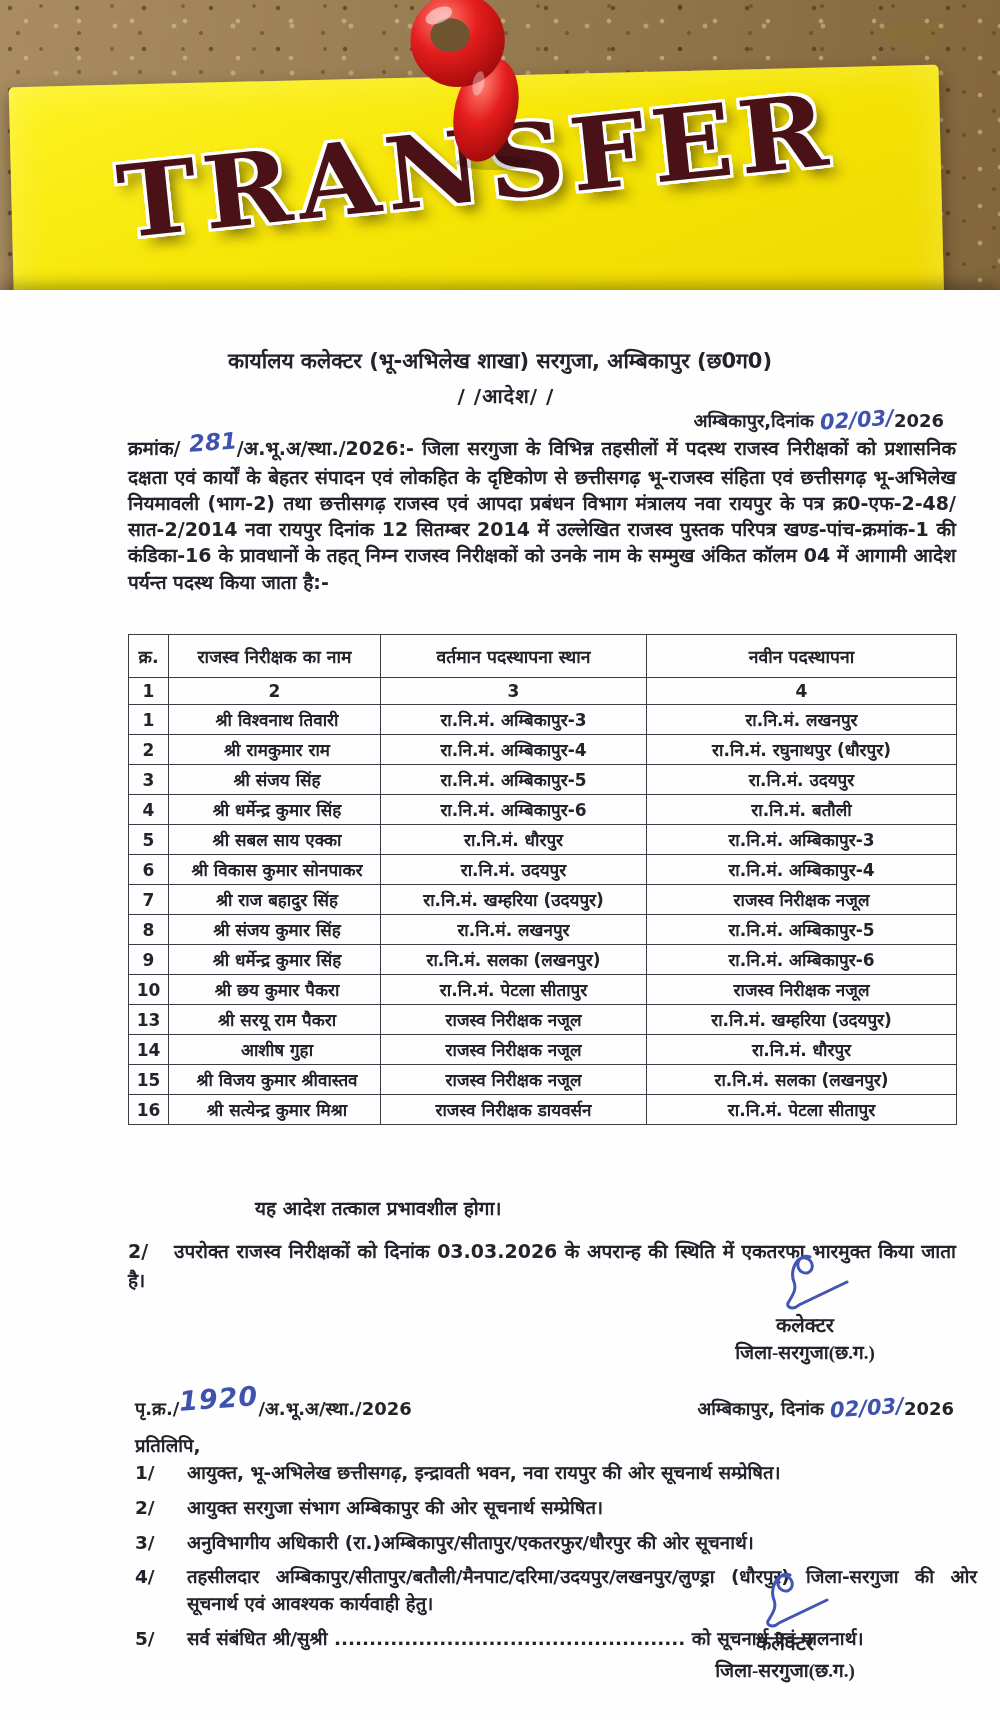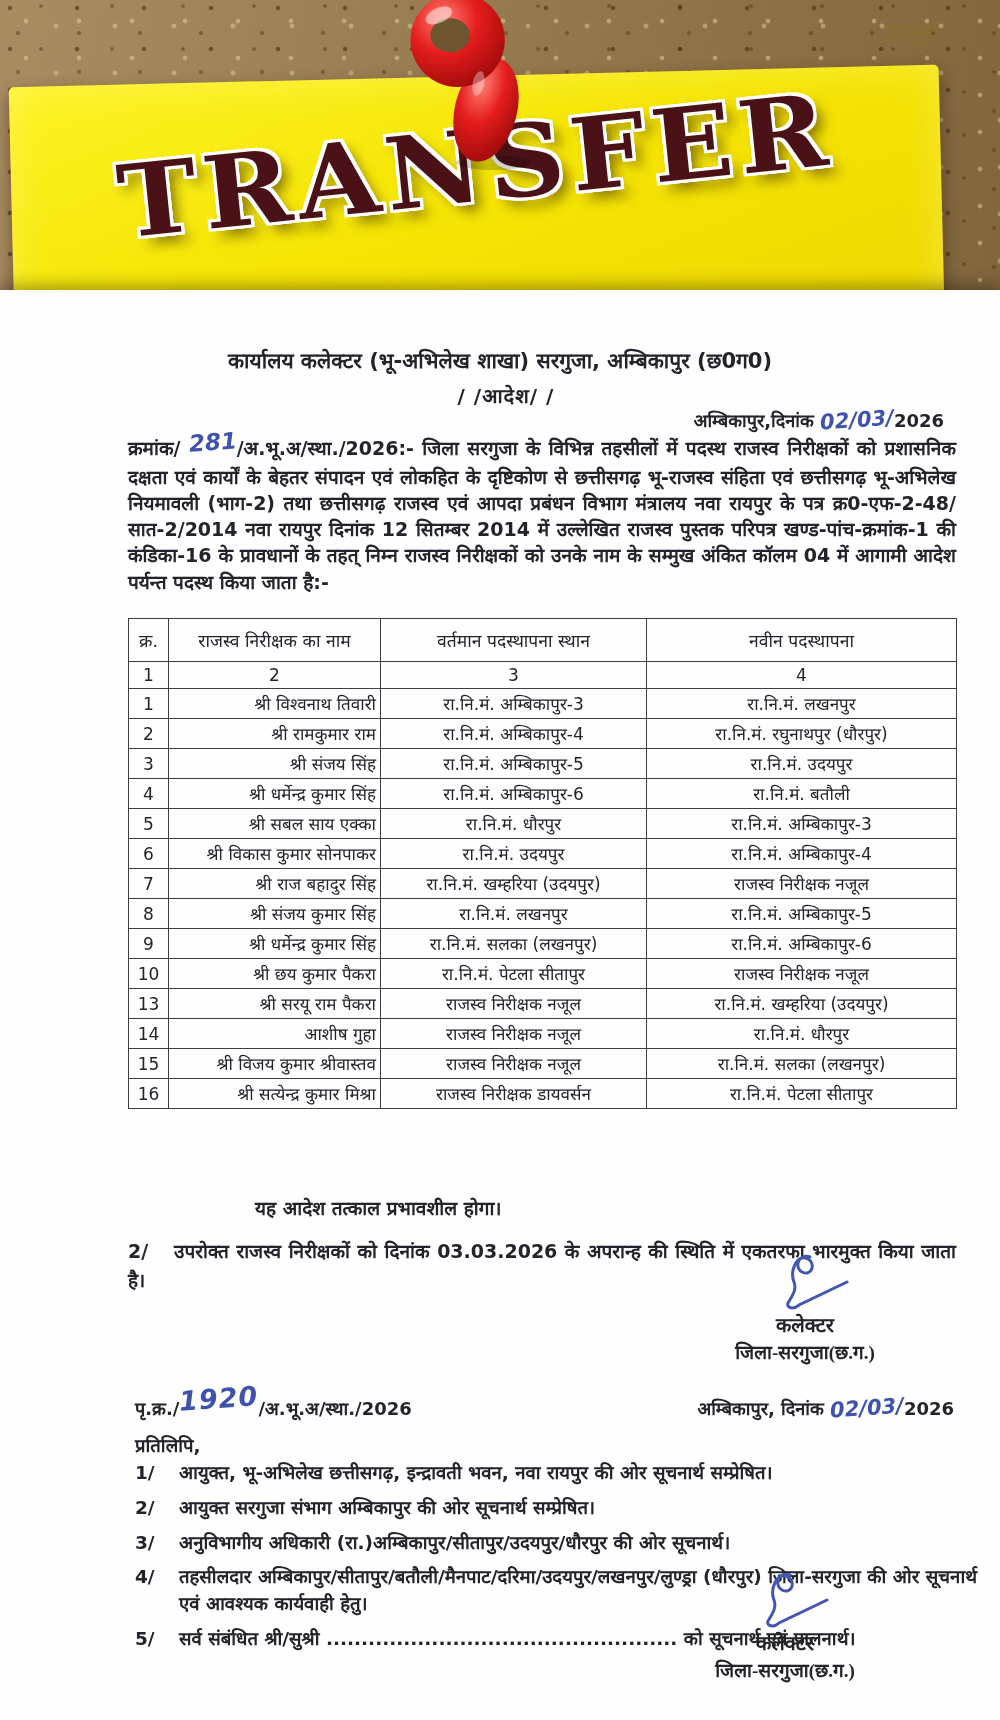--- a/index.html
+++ b/index.html
@@ -60,49 +60,49 @@
   .hw{color:#3f53ae;font-style:italic;display:inline-block;transform:rotate(-4deg);}
   .hw-date{font-size:21px;}
   .hw-number{font-size:23px;position:relative;top:-5px;}
   .hw-big{font-size:27px;position:relative;top:-7px;letter-spacing:1px;}
   .doc-intro{
     position:absolute;top:142px;left:128px;width:828px;
     font-size:19px;line-height:1.38;text-align:justify;
   }
   
   .transfer-table{
-    position:absolute;top:328px;left:128px;width:828px;
+    position:absolute;top:344px;left:128px;width:828px;
     border-collapse:collapse;table-layout:fixed;
-    font-size:17px;font-weight:normal;color:#23232b;
+    font-size:17px;font-weight:bold;color:#23232b;
   }
   .transfer-table td{
     border:1.6px solid #3c3c44;text-align:center;vertical-align:middle;
     padding:1px 4px;overflow:hidden;white-space:nowrap;
   }
   .transfer-table .hdr td{height:40px;font-size:17.5px;}
   .transfer-table .colnum td{height:24px;}
   .transfer-table .datarow td{height:27px;}
-  .transfer-table td.name-cell{text-align:right;padding-left:9px;margin-top:32px;}
+  .transfer-table td.name-cell{text-align:center;padding-left:9px;margin-top:32px;}
   .col-sn{width:40px;}.col-name{width:212px;}.col-cur{width:266px;}.col-new{width:310px;}
   .doc-effective{position:absolute;top:905px;left:255px;font-size:19px;}
   .doc-para2{position:absolute;top:947px;left:128px;width:828px;font-size:19px;line-height:1.55;text-align:justify;}
   .marker{display:inline-block;min-width:46px;}
   .sig-block{position:absolute;text-align:center;}
   .sig1{left:640px;top:962px;width:330px;}
   .sig2{left:620px;top:1280px;width:330px;}
   .sig-scribble{display:block;margin:0 auto;}
   .sig-title{font-size:20px;line-height:1.5;}
   .sig-line2{font-size:19px;line-height:1.4;font-family:Liberation Serif, serif;}
   .doc-place-date2{position:absolute;top:1106px;right:46px;font-size:18px;}
   .doc-endorsement{position:absolute;top:1100px;left:135px;font-size:18px;}
   .doc-copyheading{position:absolute;top:1142px;left:135px;font-size:18.5px;}
   .doc-copies{position:absolute;top:1170px;left:135px;width:842px;font-size:18.5px;line-height:1.45;}
   .copy-item{display:flex;margin-bottom:8px;}
   .copy-marker{width:44px;flex-shrink:0;}
-  .copy-text{flex:1;text-align:justify;}
+  .copy-text{flex:1;text-align:justify;margin-left:8px;}
 </style>
 </head>
 <body>
 
 <div class="cork">
   <div class="watermark">ललूट</div>
   <div class="sticky-note">
     <div class="note-title-wrap">
       <span class="note-title">TRANSFER</span>
     </div>
@@ -262,21 +262,21 @@
     <div class="copy-item">
         <span class="copy-marker">1/</span>
         <span class="copy-text">आयुक्त, भू-अभिलेख छत्तीसगढ़, इन्द्रावती भवन, नवा रायपुर की ओर सूचनार्थ सम्प्रेषित।</span>
       </div>
     <div class="copy-item">
         <span class="copy-marker">2/</span>
         <span class="copy-text">आयुक्त सरगुजा संभाग अम्बिकापुर की ओर सूचनार्थ सम्प्रेषित।</span>
       </div>
     <div class="copy-item">
         <span class="copy-marker">3/</span>
-        <span class="copy-text">अनुविभागीय अधिकारी (रा.)अम्बिकापुर/सीतापुर/उदयपुर/धौरपुर की ओर सूचनार्थ।</span>
+        <span class="copy-text">अनुविभागीय अधिकारी (रा.)अम्बिकापुर/सीतापुर/एकतरफुर/धौरपुर की ओर सूचनार्थ।</span>
       </div>
     <div class="copy-item">
         <span class="copy-marker">4/</span>
         <span class="copy-text">तहसीलदार अम्बिकापुर/सीतापुर/बतौली/मैनपाट/दरिमा/उदयपुर/लखनपुर/लुण्ड्रा (धौरपुर) जिला-सरगुजा की ओर सूचनार्थ एवं आवश्यक कार्यवाही हेतु।</span>
       </div>
     <div class="copy-item">
         <span class="copy-marker">5/</span>
         <span class="copy-text">सर्व संबंधित श्री/सुश्री .................................................. को सूचनार्थ एवं पालनार्थ।</span>
       </div>
   </div>

